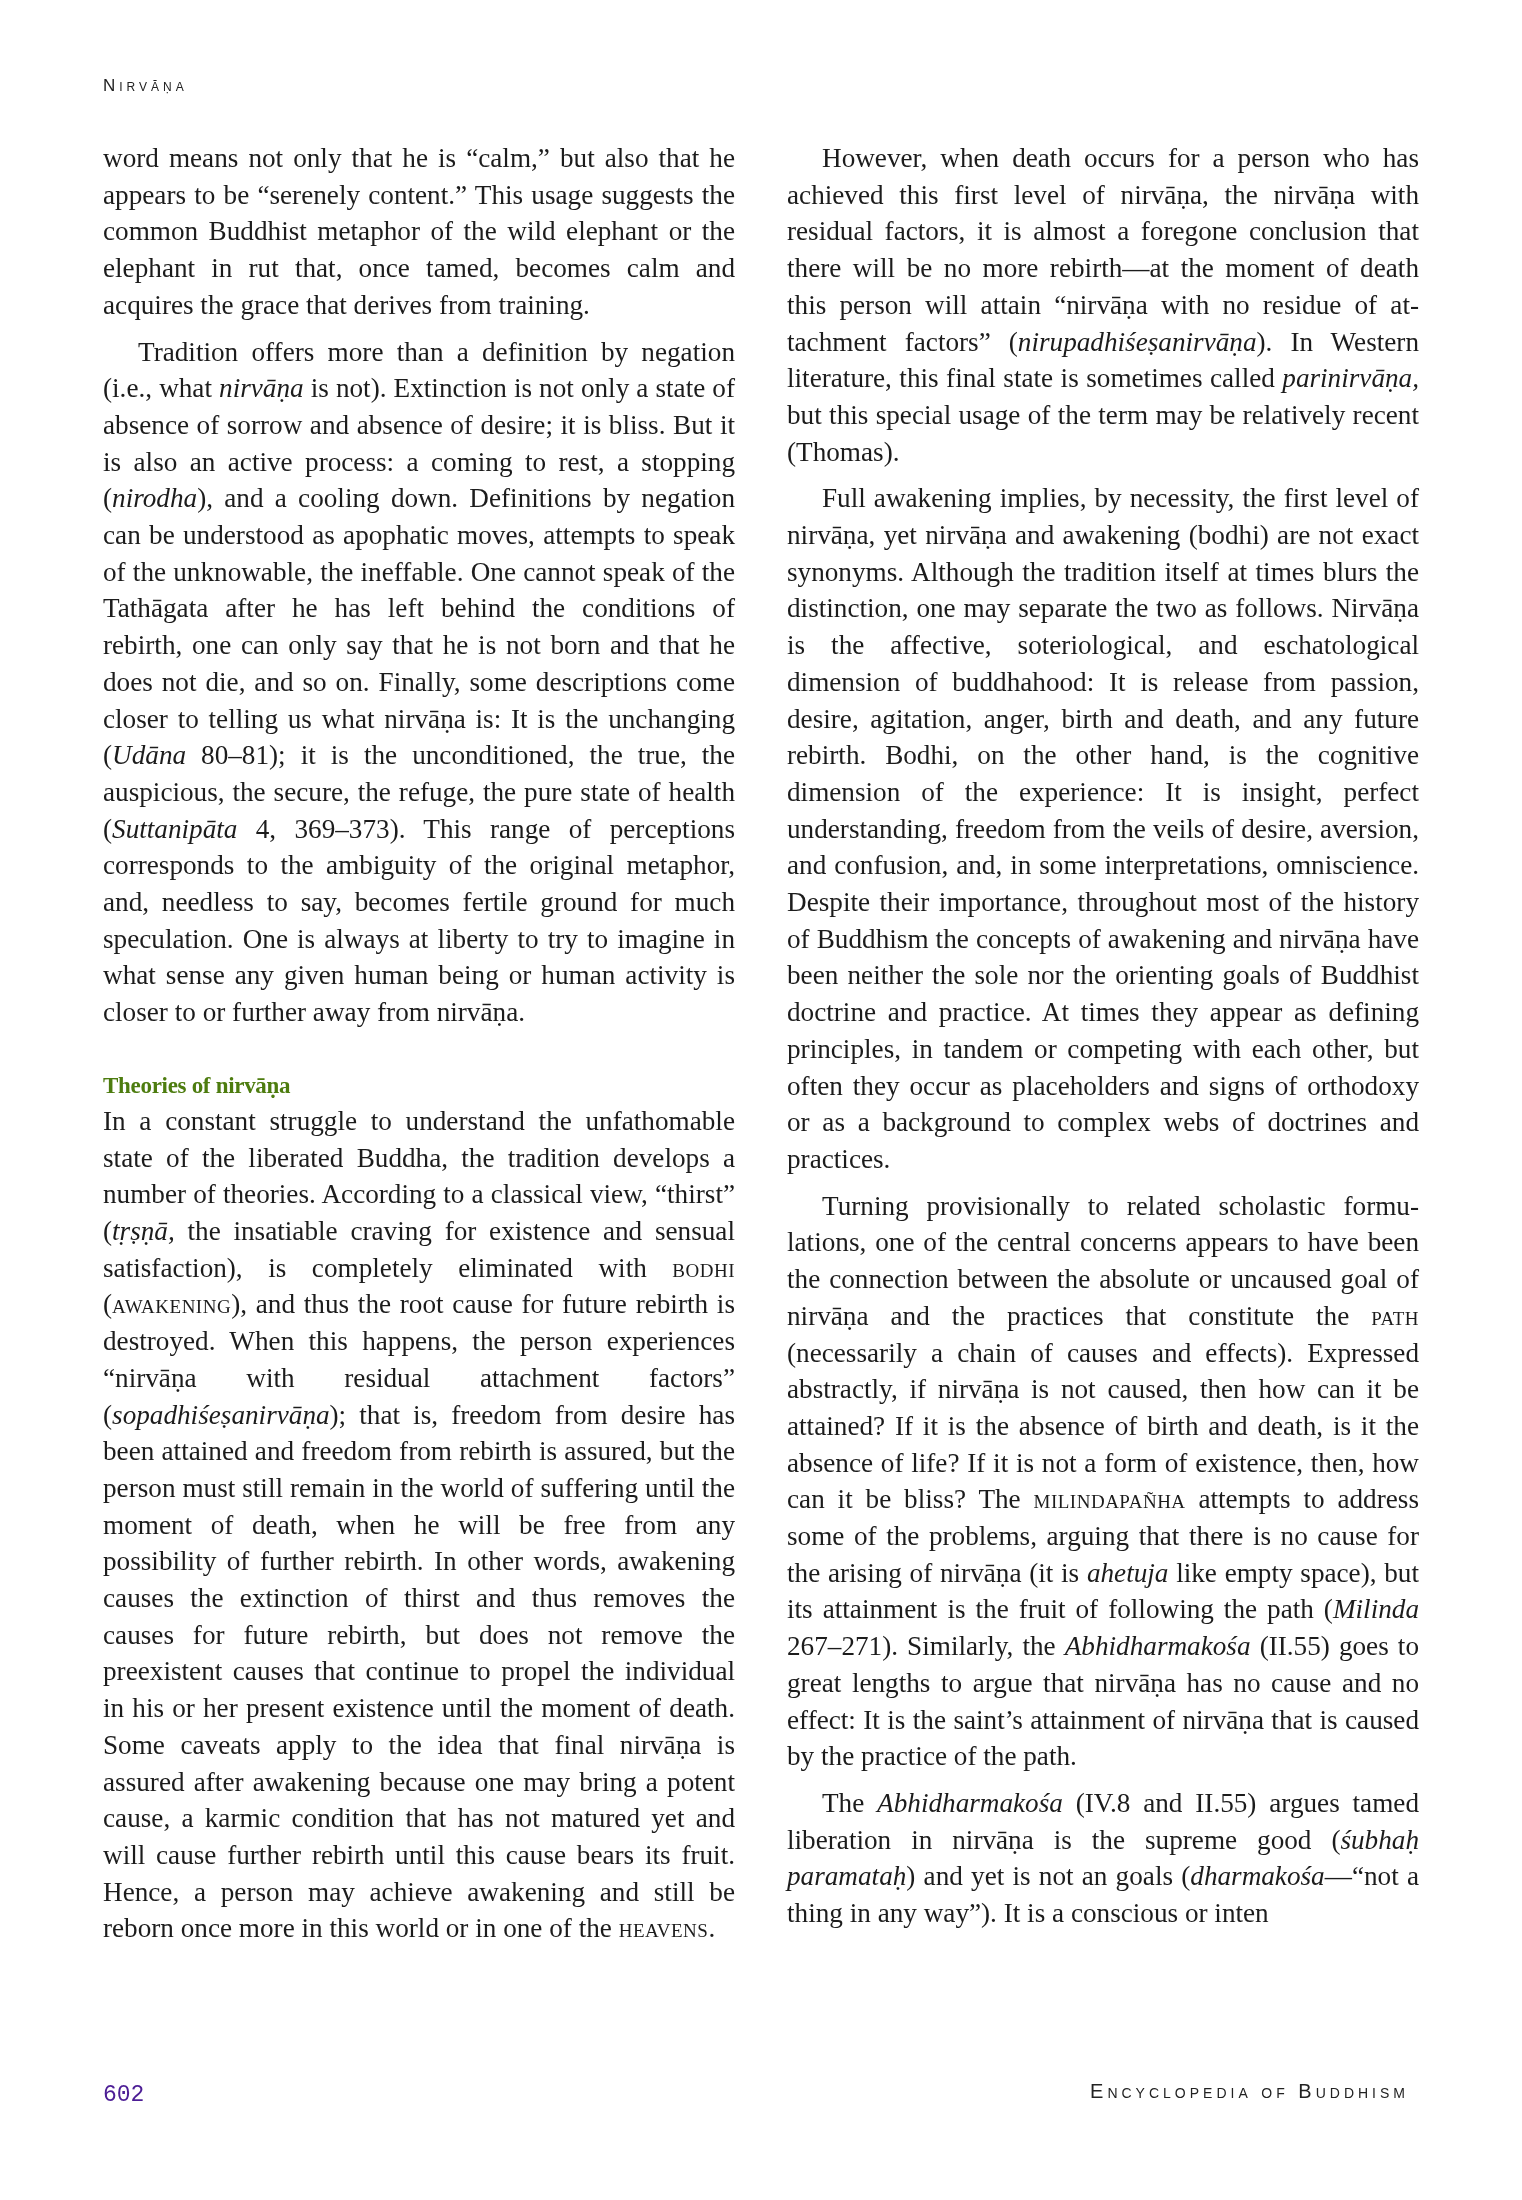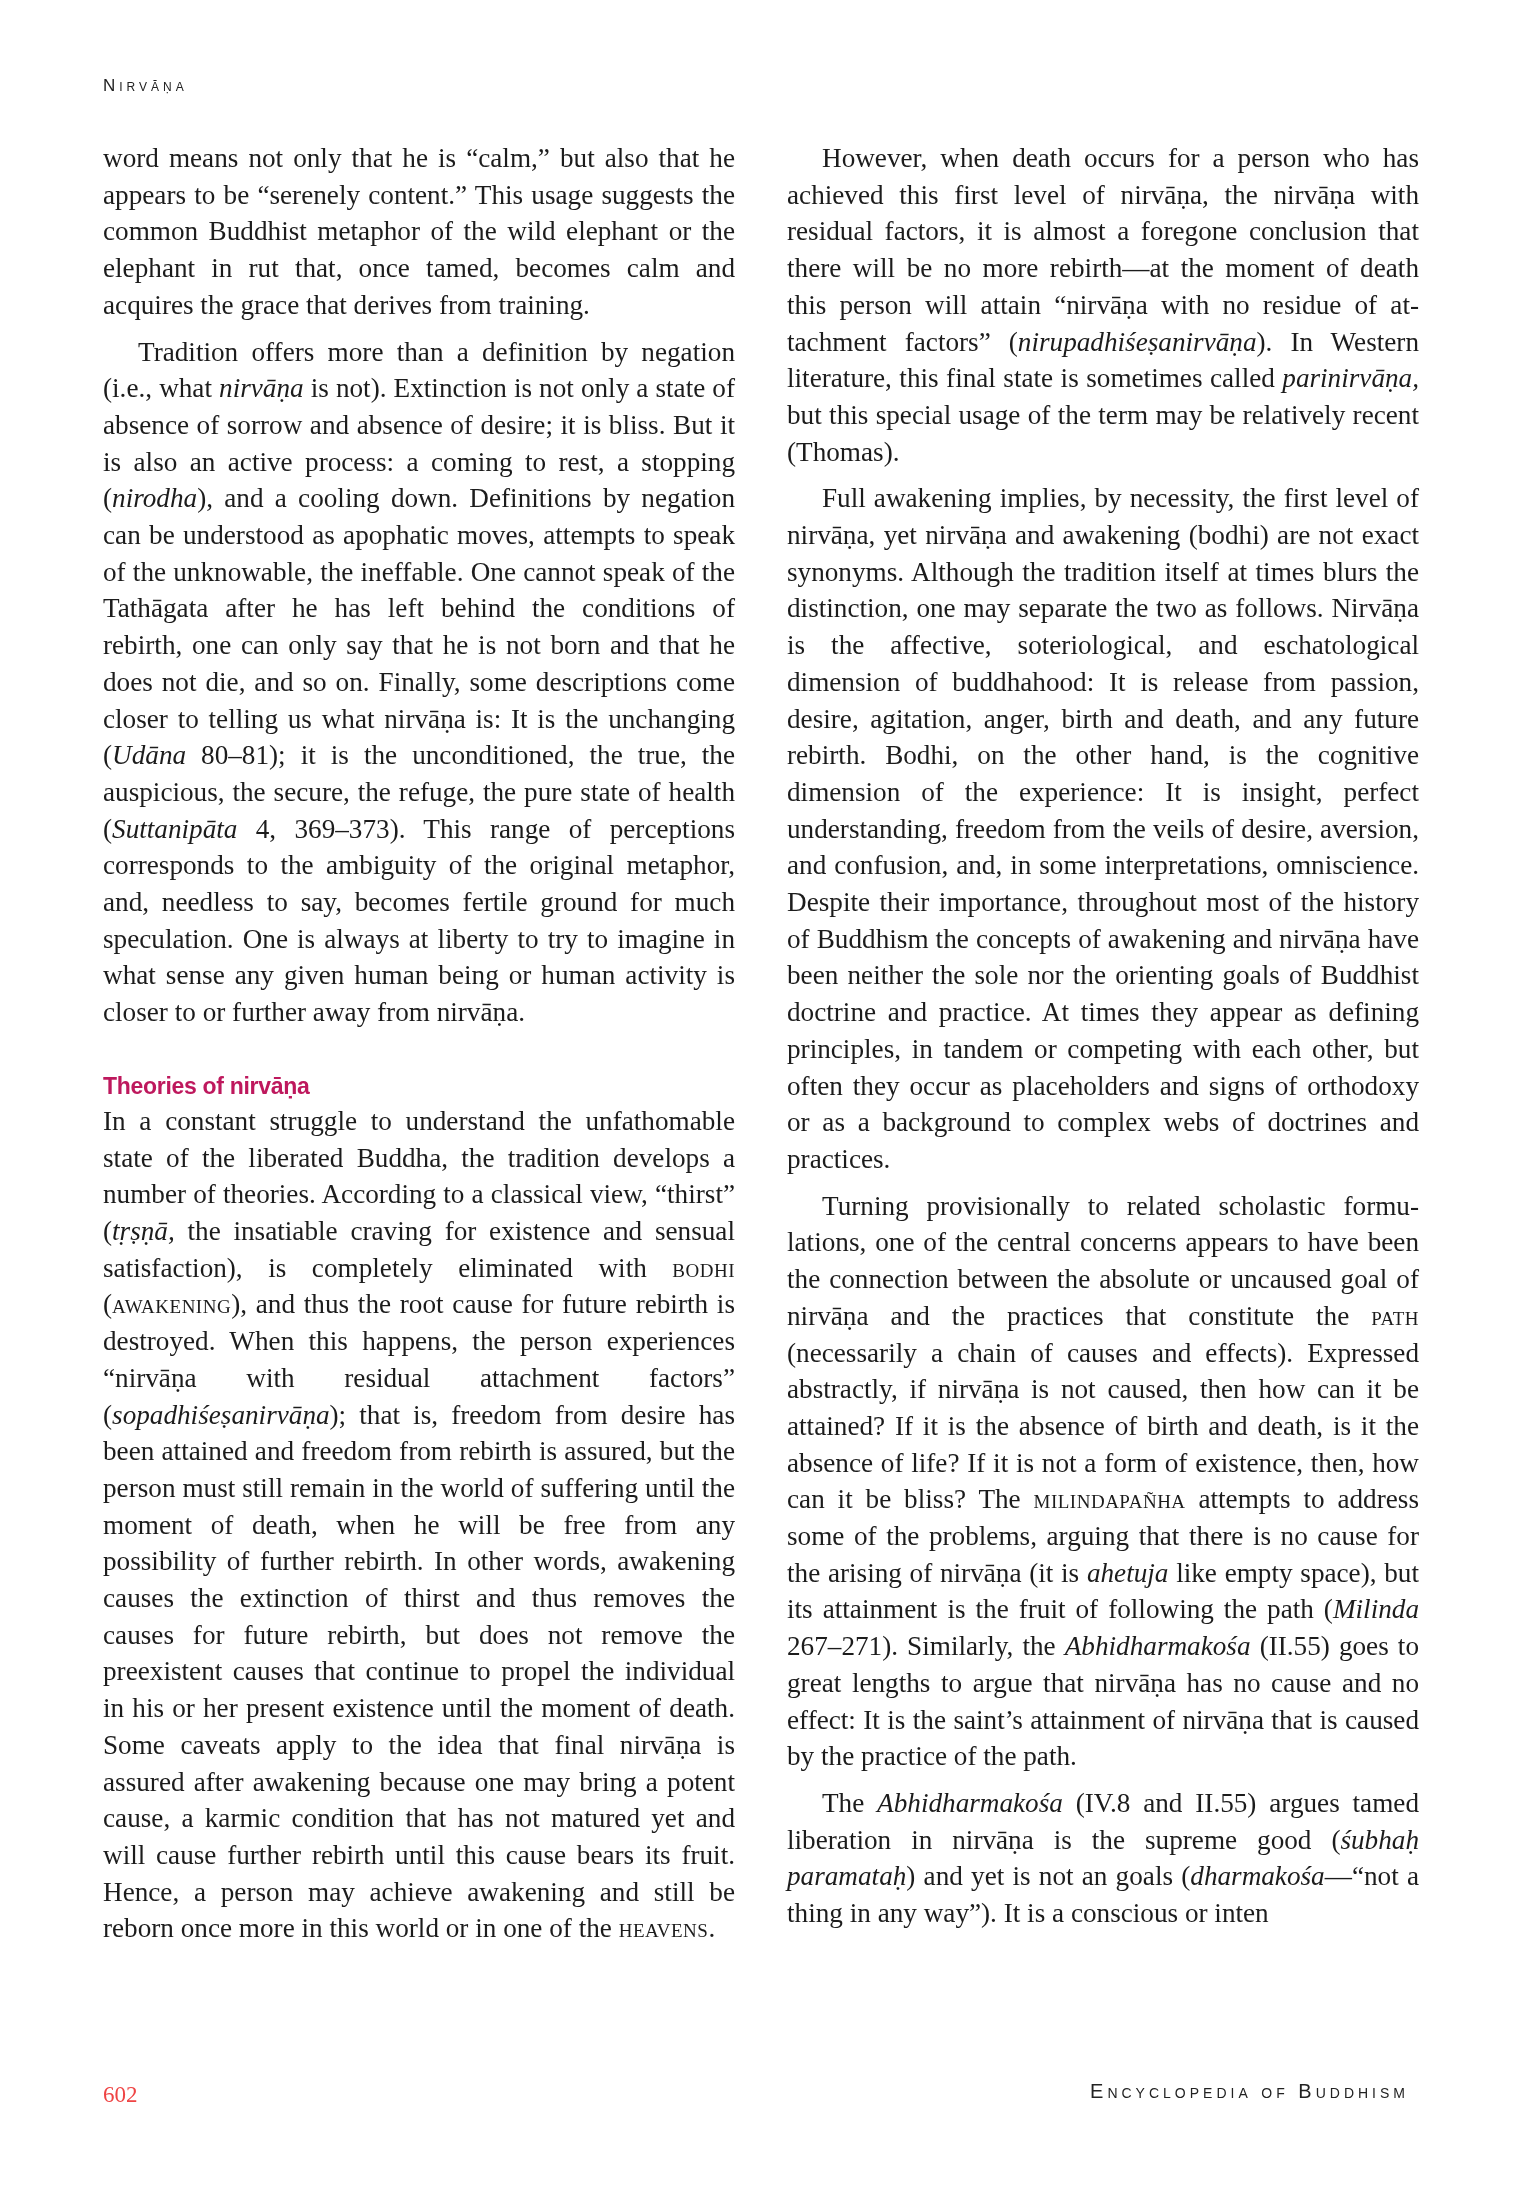--- a/index.html
+++ b/index.html
@@ -6,25 +6,25 @@
   body { width: 1522px; height: 2200px; position: relative; overflow: hidden;
          font-family: "Liberation Serif", "DejaVu Serif", serif; color: #1c1c1c; }
   .running-head { position: absolute; left: 103px; top: 76px; font-family: "Liberation Sans", "DejaVu Sans", sans-serif;
                   font-size: 17px; letter-spacing: 4px; font-variant: small-caps; color: #222; }
   .column { position: absolute; top: 140px; width: 632px; font-size: 27.2px; line-height: 36.7px;
             text-align: justify; hyphens: manual; }
   .col-left { left: 103px; }
   .col-right { left: 787px; }
   .para { margin: 0 0 10px 0; text-indent: 0; }
   .para.indent { text-indent: 35px; }
-  .heading { font-family: Liberation Sans, sans-serif; font-weight: bold; font-size: 23px;
-             line-height: 30px; margin: 40px 0 2px 0; color: #be185d; letter-spacing: -0.3px; }
+  .heading { font-family: Liberation Serif, serif; font-weight: bold; font-size: 23px;
+             line-height: 30px; margin: 40px 0 2px 0; color: #4d7c0f; letter-spacing: -0.3px; }
   .it { font-style: italic; }
   .sc { font-variant: small-caps; text-transform: lowercase; letter-spacing: 0.5px; }
-  .footer-page { position: absolute; left: 103px; top: 2082px; font-size: 23px; font-family: Liberation Serif, serif; color: #ef4444; }
+  .footer-page { position: absolute; left: 103px; top: 2082px; font-size: 23px; font-family: Liberation Mono, monospace; color: #4c1d95; }
   .footer-title { position: absolute; right: 113px; top: 2080px; font-size: 20px; letter-spacing: 4px;
                   font-variant: small-caps; font-family: "Liberation Sans", "DejaVu Sans", sans-serif; color: #222; }
 </style>
 </head>
 <body>
 
 <div class="running-head">Nirvāṇa</div>
 
 <div class="column col-left">
     <p class="para"><span>word means not only that he is “calm,” but also that he appears to be “serenely content.” This usage sug­gests the common Buddhist metaphor of the wild ele­phant or the elephant in rut that, once tamed, becomes calm and acquires the grace that derives from training.</span></p>

